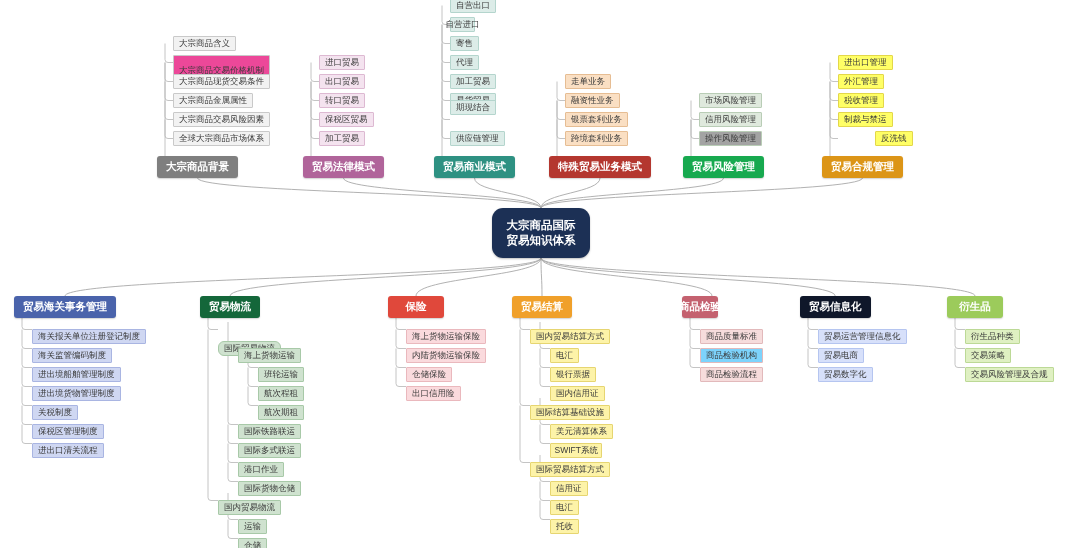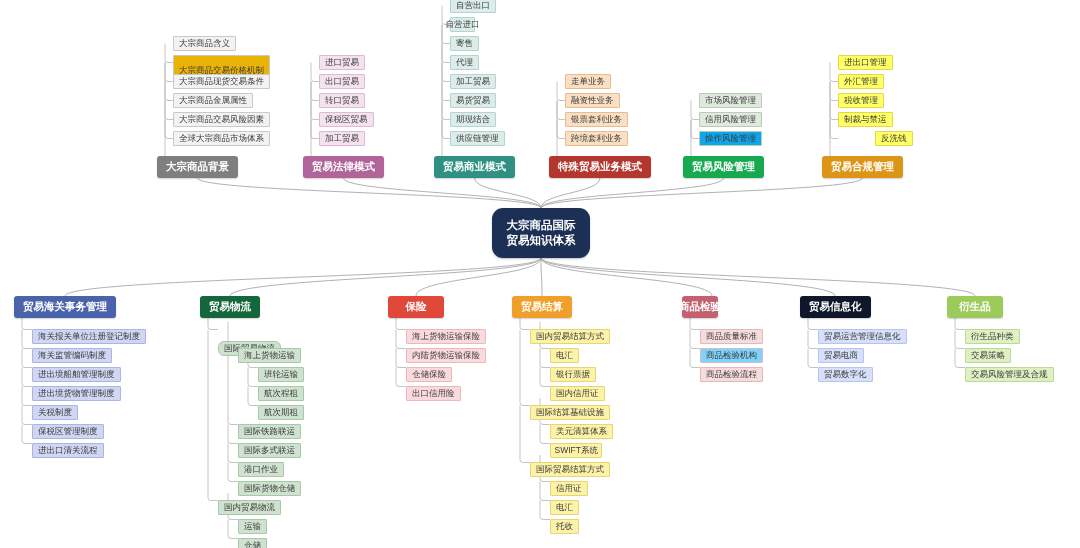--- a/index.html
+++ b/index.html
@@ -123,49 +123,49 @@
       <path d="M955,329.5 L955,345.5 Q955,348.5 958,348.5 L965,348.5" stroke="#b5b5b5" stroke-width="0.8" fill="none"></path>
       <path d="M955,348.5 L955,364.5 Q955,367.5 958,367.5 L965,367.5" stroke="#b5b5b5" stroke-width="0.8" fill="none"></path>
     </svg>
   <div id="nodes">
       <div class="node root" style="left: 492px; top: 208px; width: 98px; height: 50px; background: rgb(28, 48, 85);">
         <span>大宗商品国际</span>
         <span>贸易知识体系</span>
       </div>
       <div class="node branch" style="left: 157px; top: 156px; width: 81px; height: 22px; background: rgb(127, 127, 127);">大宗商品背景</div>
       <div class="node leaf" style="left: 173px; top: 36px; width: 63px; height: 15px; background: rgb(242, 242, 242); border-color: rgb(201, 201, 201);">大宗商品含义</div>
-      <div class="node leaf" style="left: 173px; top: 55px; width: 97px; height: 32px; background: #eab308; border-color: rgb(201, 201, 201);">大宗商品交易价格机制</div>
+      <div class="node leaf" style="left: 173px; top: 55px; width: 97px; height: 32px; background: #ec4899; border-color: rgb(201, 201, 201);">大宗商品交易价格机制</div>
       <div class="node leaf" style="left: 173px; top: 74px; width: 97px; height: 15px; background: rgb(242, 242, 242); border-color: rgb(201, 201, 201);">大宗商品现货交易条件</div>
       <div class="node leaf" style="left: 173px; top: 93px; width: 80px; height: 15px; background: rgb(242, 242, 242); border-color: rgb(201, 201, 201);">大宗商品金属属性</div>
       <div class="node leaf" style="left: 173px; top: 112px; width: 97px; height: 15px; background: rgb(242, 242, 242); border-color: rgb(201, 201, 201);">大宗商品交易风险因素</div>
       <div class="node leaf" style="left: 173px; top: 131px; width: 97px; height: 15px; background: rgb(242, 242, 242); border-color: rgb(201, 201, 201);">全球大宗商品市场体系</div>
       <div class="node branch" style="left: 303px; top: 156px; width: 81px; height: 22px; background: rgb(176, 100, 154);">贸易法律模式</div>
       <div class="node leaf" style="left: 319px; top: 55px; width: 46px; height: 15px; background: rgb(244, 227, 239); border-color: rgb(221, 185, 210);">进口贸易</div>
       <div class="node leaf" style="left: 319px; top: 74px; width: 46px; height: 15px; background: rgb(244, 227, 239); border-color: rgb(221, 185, 210);">出口贸易</div>
       <div class="node leaf" style="left: 319px; top: 93px; width: 46px; height: 15px; background: rgb(244, 227, 239); border-color: rgb(221, 185, 210);">转口贸易</div>
       <div class="node leaf" style="left: 319px; top: 112px; width: 54.5px; height: 15px; background: rgb(244, 227, 239); border-color: rgb(221, 185, 210);">保税区贸易</div>
       <div class="node leaf" style="left: 319px; top: 131px; width: 46px; height: 15px; background: rgb(244, 227, 239); border-color: rgb(221, 185, 210);">加工贸易</div>
       <div class="node branch" style="left: 434px; top: 156px; width: 81px; height: 22px; background: rgb(46, 145, 130);">贸易商业模式</div>
       <div class="node leaf" style="left: 450px; top: -2px; width: 46px; height: 15px; background: rgb(220, 236, 232); border-color: rgb(180, 213, 205);">自营出口</div>
       <div class="node leaf" style="left: 450px; top: 17px; width: 25px; height: 15px; background: rgb(220, 236, 232); border-color: rgb(180, 213, 205);">自营进口</div>
       <div class="node leaf" style="left: 450px; top: 36px; width: 29px; height: 15px; background: rgb(220, 236, 232); border-color: rgb(180, 213, 205);">寄售</div>
       <div class="node leaf" style="left: 450px; top: 55px; width: 29px; height: 15px; background: rgb(220, 236, 232); border-color: rgb(180, 213, 205);">代理</div>
       <div class="node leaf" style="left: 450px; top: 74px; width: 46px; height: 15px; background: rgb(220, 236, 232); border-color: rgb(180, 213, 205);">加工贸易</div>
       <div class="node leaf" style="left: 450px; top: 93px; width: 46px; height: 15px; background: rgb(220, 236, 232); border-color: rgb(180, 213, 205);">易货贸易</div>
-      <div class="node leaf" style="left: 450px; top: 112px; width: 46px; height: 15px; background: rgb(220, 236, 232); border-color: rgb(180, 213, 205);">期现结合</div>
+      <div class="node leaf" style="left: 450px; top: 100px; width: 46px; height: 15px; background: rgb(220, 236, 232); border-color: rgb(180, 213, 205);">期现结合</div>
       <div class="node leaf" style="left: 450px; top: 131px; width: 54.5px; height: 15px; background: rgb(220, 236, 232); border-color: rgb(180, 213, 205);">供应链管理</div>
       <div class="node branch" style="left: 549px; top: 156px; width: 102px; height: 22px; background: rgb(180, 55, 47);">特殊贸易业务模式</div>
       <div class="node leaf" style="left: 565px; top: 74px; width: 46px; height: 15px; background: rgb(250, 223, 195); border-color: rgb(230, 189, 147);">走单业务</div>
       <div class="node leaf" style="left: 565px; top: 93px; width: 54.5px; height: 15px; background: rgb(250, 223, 195); border-color: rgb(230, 189, 147);">融资性业务</div>
       <div class="node leaf" style="left: 565px; top: 112px; width: 63px; height: 15px; background: rgb(250, 223, 195); border-color: rgb(230, 189, 147);">银票套利业务</div>
       <div class="node leaf" style="left: 565px; top: 131px; width: 63px; height: 15px; background: rgb(250, 223, 195); border-color: rgb(230, 189, 147);">跨境套利业务</div>
       <div class="node branch" style="left: 683px; top: 156px; width: 81px; height: 22px; background: rgb(23, 169, 79);">贸易风险管理</div>
       <div class="node leaf" style="left: 699px; top: 93px; width: 63px; height: 15px; background: rgb(223, 233, 221); border-color: rgb(185, 205, 182);">市场风险管理</div>
       <div class="node leaf" style="left: 699px; top: 112px; width: 63px; height: 15px; background: rgb(223, 233, 221); border-color: rgb(185, 205, 182);">信用风险管理</div>
-      <div class="node leaf" style="left: 699px; top: 131px; width: 63px; height: 15px; background: #0ea5e9; border-color: rgb(185, 205, 182);">操作风险管理</div>
+      <div class="node leaf" style="left: 699px; top: 131px; width: 63px; height: 15px; background: #a3a3a3; border-color: rgb(185, 205, 182);">操作风险管理</div>
       <div class="node branch" style="left: 822px; top: 156px; width: 81px; height: 22px; background: rgb(220, 149, 23);">贸易合规管理</div>
       <div class="node leaf" style="left: 838px; top: 55px; width: 54.5px; height: 15px; background: rgb(255, 255, 102); border-color: rgb(227, 215, 74);">进出口管理</div>
       <div class="node leaf" style="left: 838px; top: 74px; width: 46px; height: 15px; background: rgb(255, 255, 102); border-color: rgb(227, 215, 74);">外汇管理</div>
       <div class="node leaf" style="left: 838px; top: 93px; width: 46px; height: 15px; background: rgb(255, 255, 102); border-color: rgb(227, 215, 74);">税收管理</div>
       <div class="node leaf" style="left: 838px; top: 112px; width: 54.5px; height: 15px; background: rgb(255, 255, 102); border-color: rgb(227, 215, 74);">制裁与禁运</div>
       <div class="node leaf" style="left: 838px; top: 131px; width: 37.5px; height: 15px; background: rgb(255, 255, 102); border-color: rgb(227, 215, 74); margin-left: 37px;">反洗钱</div>
       <div class="node branch" style="left: 14px; top: 296px; width: 102px; height: 22px; background: rgb(74, 99, 171);">贸易海关事务管理</div>
       <div class="node leaf mid" style="left: 32px; top: 322px; width: 114px; height: 15px; background: rgb(207, 215, 242); border-color: rgb(169, 181, 226);">海关报关单位注册登记制度</div>
       <div class="node leaf mid" style="left: 32px; top: 341px; width: 80px; height: 15px; background: rgb(207, 215, 242); border-color: rgb(169, 181, 226);">海关监管编码制度</div>
       <div class="node leaf mid" style="left: 32px; top: 360px; width: 88.5px; height: 15px; background: rgb(207, 215, 242); border-color: rgb(169, 181, 226);">进出境船舶管理制度</div>

